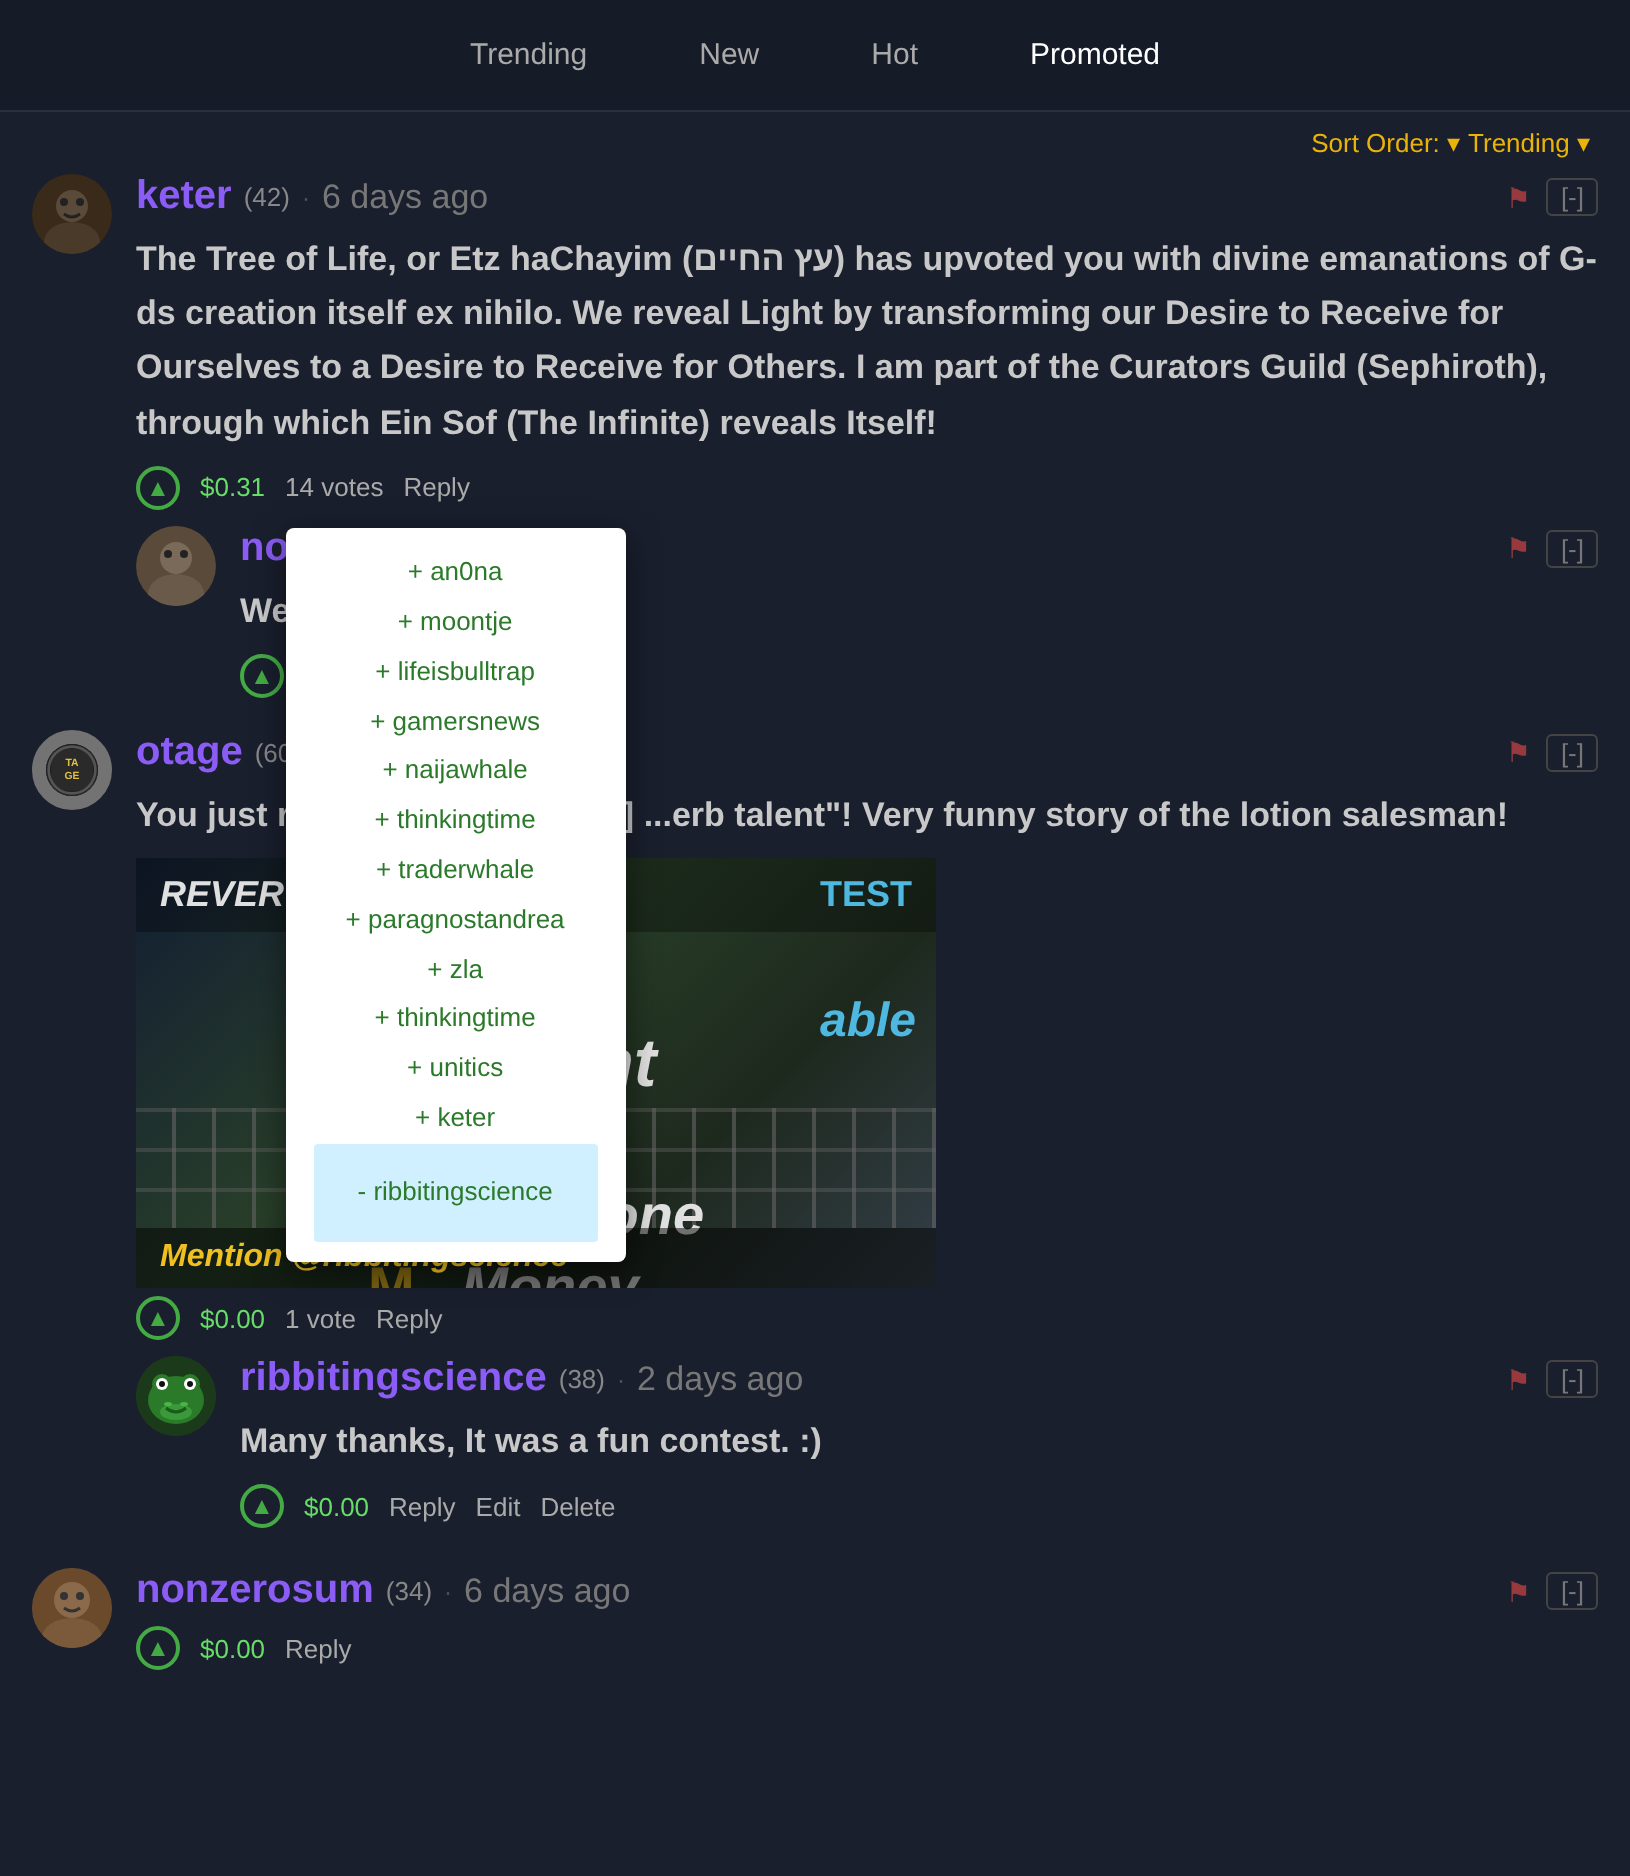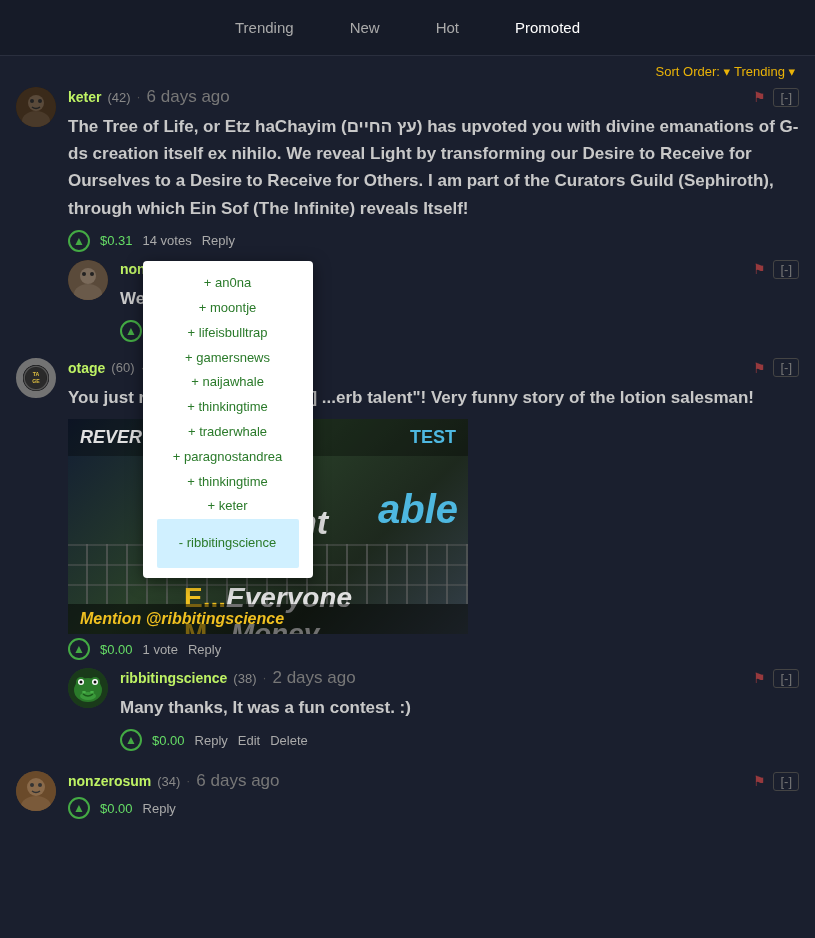--- a/index.html
+++ b/index.html
@@ -68,23 +68,23 @@
     }
     .post-content { flex: 1; }
     .post-header {
       display: flex;
       align-items: center;
       gap: 6px;
       margin-bottom: 6px;
       flex-wrap: wrap;
     }
     .post-author {
-      color: #bef264;
+      color: #8b5cf6;
       font-weight: 600;
-      font-size: 14px;
+      font-size: 20px;
       cursor: pointer;
     }
     .post-reputation {
       color: #888;
       font-size: 13px;
     }
     .post-separator { color: #555; font-size: 12px; }
     .post-time { color: #777; font-size: 17px; }
     .post-actions-top {
       display: flex;
@@ -343,21 +343,23 @@
           
           <div class="votes-dropdown">
             <div class="vote-item positive">+ an0na</div>
             <div class="vote-item positive">+ moontje</div>
             <div class="vote-item positive">+ lifeisbulltrap</div>
             <div class="vote-item positive">+ gamersnews</div>
             <div class="vote-item positive">+ naijawhale</div>
             <div class="vote-item positive">+ thinkingtime</div>
             <div class="vote-item positive">+ traderwhale</div>
             <div class="vote-item positive">+ paragnostandrea</div>
+            <div class="vote-item positive">+ zla</div>
             <div class="vote-item positive">+ thinkingtime</div>
+            <div class="vote-item positive">+ unitics</div>
             <div class="vote-item positive">+ keter</div>
             <div class="vote-item highlight">- ribbitingscience</div>
           </div>
         </div>
 
         <span class="reply-btn">Reply</span>
       </div>
     </div>
   </div>
 
@@ -424,21 +426,21 @@
           <span class="left">REVER</span>
           <span class="right">TEST</span>
         </div>
         <div class="center-text">
           <div class="line"><span class="letter">S...</span><span class="word">Su</span></div>
           <div class="line" style="font-size:34px;"><span class="letter">T...</span><span class="word" style="font-style:italic;">Talent</span></div>
           <div class="line"><span class="letter">E...</span><span class="word">Earns</span></div>
           <div class="line"><span class="letter">E...</span><span class="word">Everyone</span></div>
           <div class="line"><span class="letter">M...</span><span class="word">Money</span></div>
         </div>
-        <div style="position:absolute;top:68px;right:10px;font-size:40px;font-weight:900;color:#4eb8e0;font-style:italic;">able</div>
+        <div style="position:absolute;top:68px;right:10px;font-size:24px;font-weight:900;color:#4eb8e0;font-style:italic;">able</div>
         <div class="bottom-bar">
           <span class="mention">Mention @ribbitingscience</span>
         </div>
       </div>
       <div class="post-footer">
         <div class="upvote-btn">▲</div>
         <span class="amount">$0.00</span>
         <span class="votes-btn">1 vote</span>
         <span class="reply-btn">Reply</span>
       </div>

